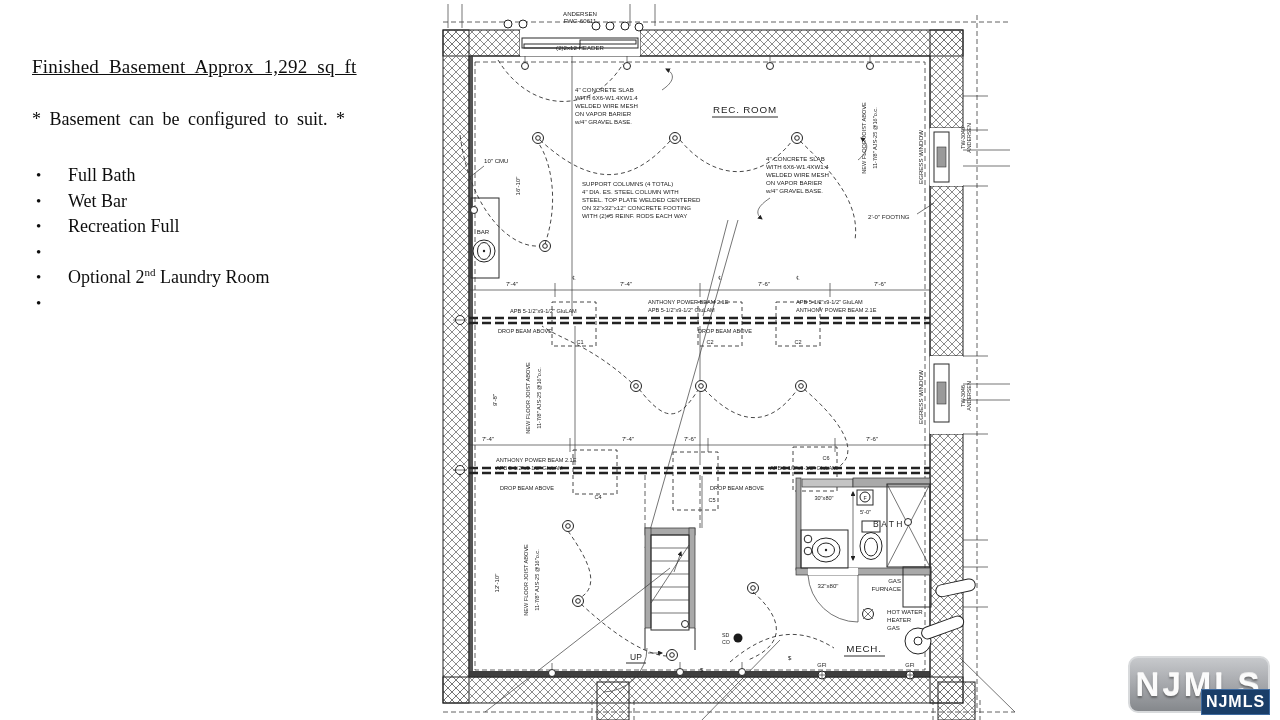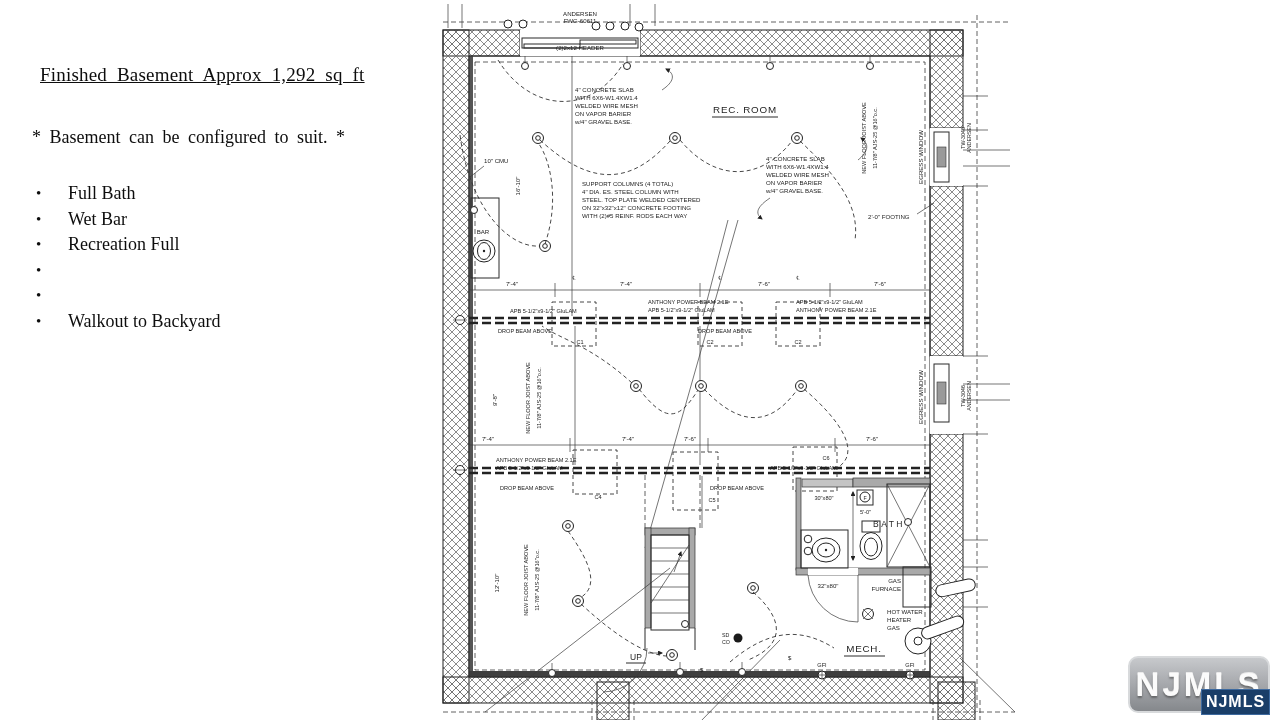--- a/index.html
+++ b/index.html
@@ -1,23 +1,23 @@
 <!DOCTYPE html>
 <html><head>
 <meta charset="utf-8">
 <style>
   html,body{margin:0;padding:0;background:#fff;}
   #stage{position:relative;width:1280px;height:720px;background:#fff;overflow:hidden;}
 
   
   .sidebar{position:absolute;left:28px;top:52px;width:405px;
     font-family:"Liberation Serif",serif;color:#0d0d0d;}
-  .sidebar h1{font-size:19px;font-weight:normal;margin:12px;
+  .sidebar h1{font-size:19px;font-weight:normal;margin:4px;
     text-decoration:underline;word-spacing:5px;letter-spacing:.2px;}
-  .sidebar .note{font-size:18px;margin:41px 0 0 4px;word-spacing:4px;}
+  .sidebar .note{font-size:18px;margin:31px 0 0 4px;word-spacing:4px;}
   .sidebar ul{list-style:none;margin:33px 0 0 0;padding:0;}
   .sidebar li{display:flex;font-size:18px;line-height:25.5px;}
   .sidebar .b{width:32px;padding-left:8px;font-size:15px;}
   .sidebar sup{font-size:11px;line-height:0;}
 
   
   svg{position:absolute;left:440px;top:0;}
   svg text{font-family:"Liberation Sans",sans-serif;fill:#1e1e1e;}
   .t5{font-size:5.3px;}.t55{font-size:5.6px;}.t6{font-size:6.1px;}.t8{font-size:8.5px;}.t9{font-size:9.8px;letter-spacing:.8px;}
   .mid{text-anchor:middle;}.end{text-anchor:end;}
@@ -63,24 +63,24 @@
         </li>
     <li>
           <span class="b">•</span>
           <span>Recreation Full</span>
         </li>
     <li>
           <span class="b">•</span>
         </li>
     <li>
           <span class="b">•</span>
-        </li>
-    <li>
-          <span class="b">•</span>
-          <span>Walkout to Backyard</span>
+          <span><span>Optional 2</span><sup>nd</sup><span> Laundry Room</span></span>
+        </li>
+    <li>
+          <span class="b">•</span>
         </li>
   </ul>
 </div>
 
 <svg width="600" height="720" viewBox="0 0 600 720">
   <defs>
     <pattern id="xh" patternUnits="userSpaceOnUse" width="8" height="8">
       <path d="M0,8 L8,0 M0,0 L8,8" stroke="#6e6e6e" stroke-width="0.8"></path>
     </pattern>
     <marker id="ar" viewBox="0 0 10 10" refX="8" refY="5" markerWidth="7" markerHeight="7" orient="auto-start-reverse">

